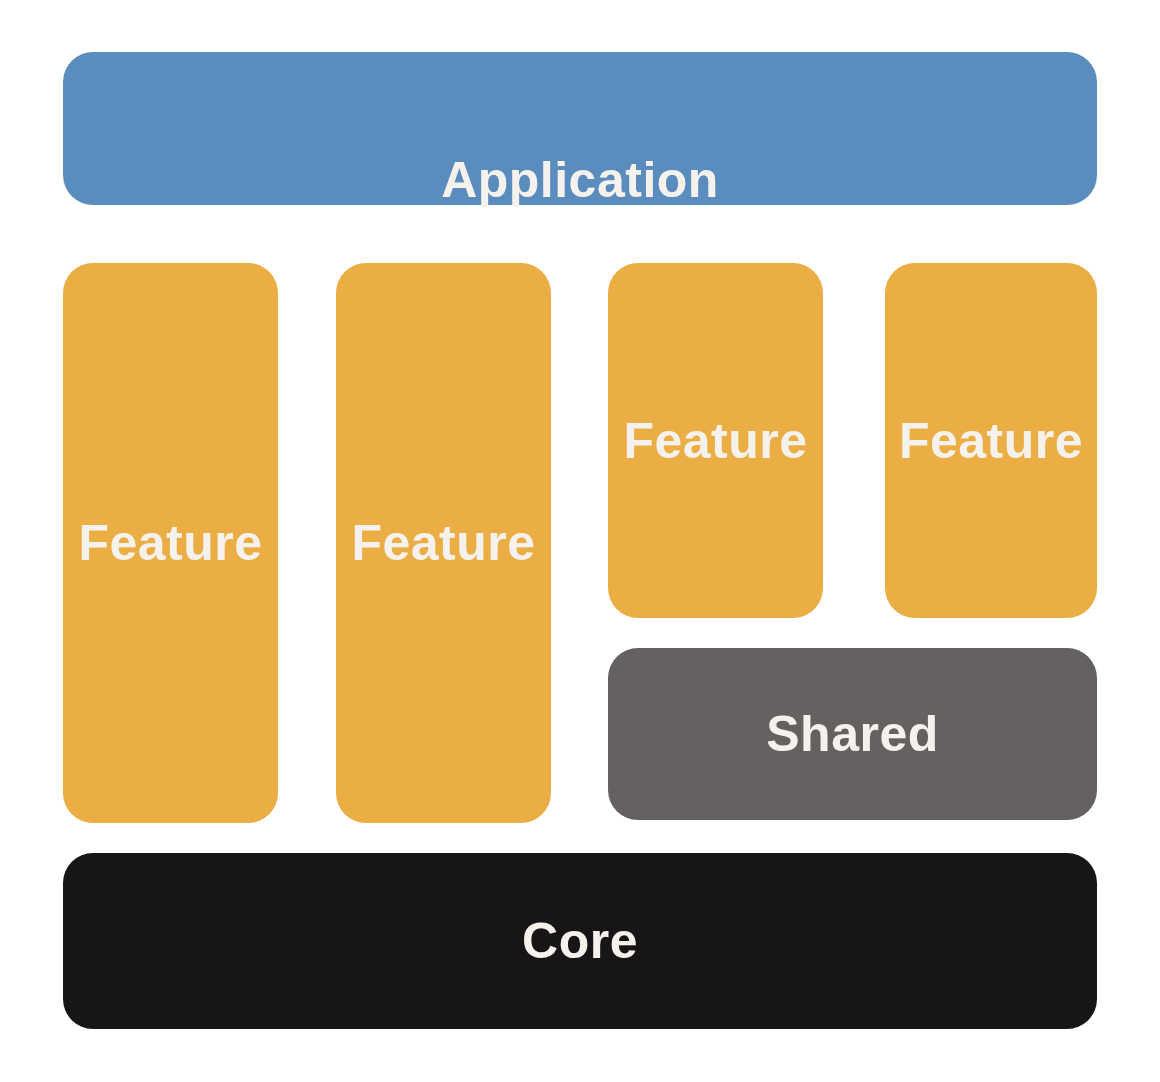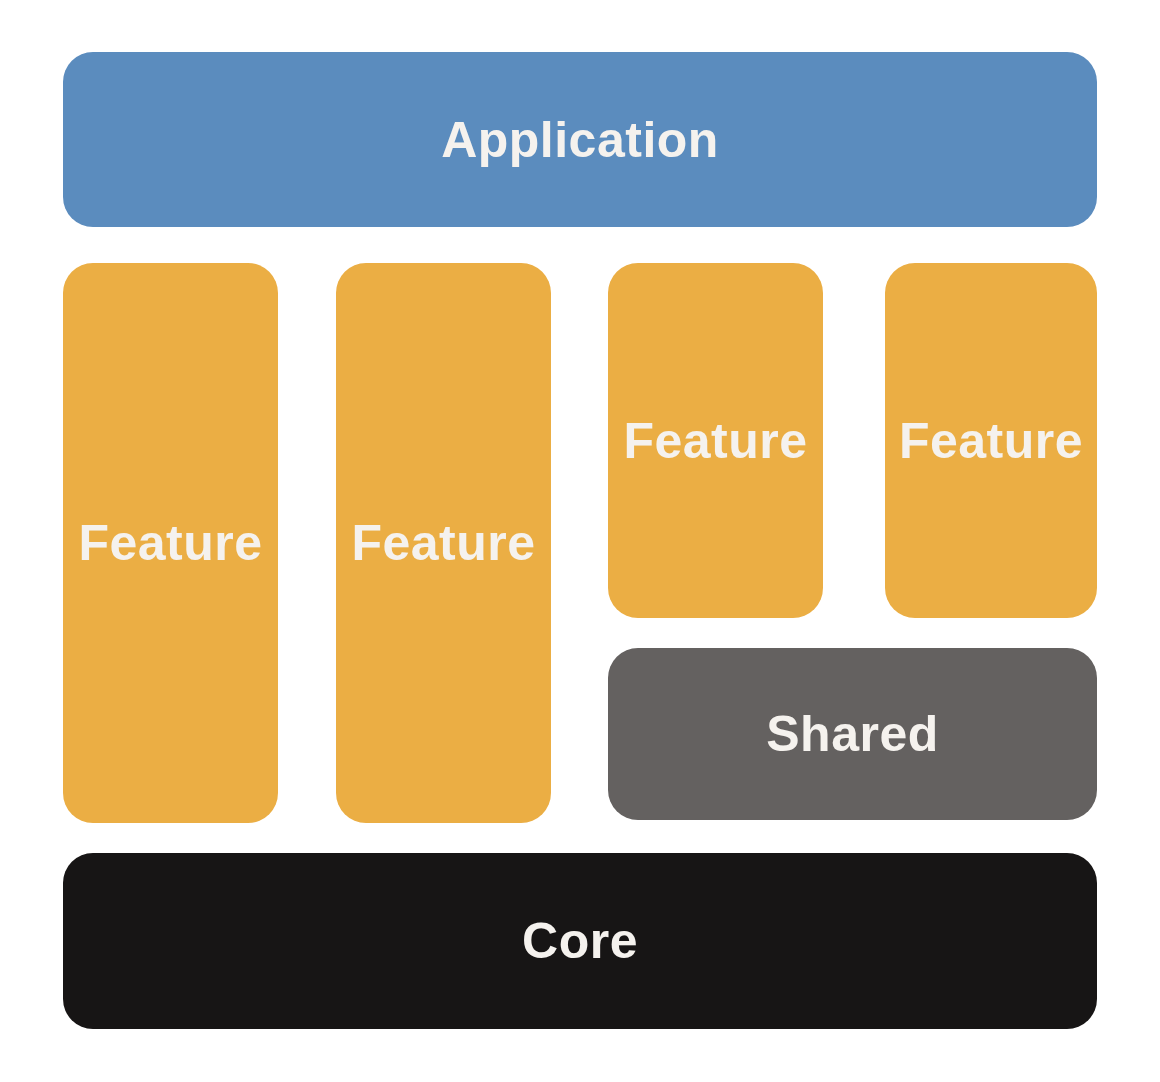--- a/index.html
+++ b/index.html
@@ -27,21 +27,21 @@
     justify-content: center;
   }
   .block .label {
     font-weight: 700;
     font-size: 50px;
     letter-spacing: 0.5px;
     line-height: 1;
     white-space: nowrap;
   }
   
-  .app-block     { left: 63px;  top: 52px;  width: 1034px; height: 175px; }
+  .app-block     { left: 63px;  top: 52px;  width: 1034px; height: 153px; align-items: flex-end; }
   .feature-1     { left: 63px;  top: 263px; width: 215px;  height: 560px; }
   .feature-2     { left: 336px; top: 263px; width: 215px;  height: 560px; }
   .feature-3     { left: 608px; top: 263px; width: 215px;  height: 355px; }
   .feature-4     { left: 885px; top: 263px; width: 212px;  height: 355px; }
   .shared-block  { left: 608px; top: 648px; width: 489px;  height: 172px; }
   .core-block    { left: 63px;  top: 853px; width: 1034px; height: 176px; }
 </style>
 </head>
 <body style="background-color: rgb(255, 255, 255);">
 

